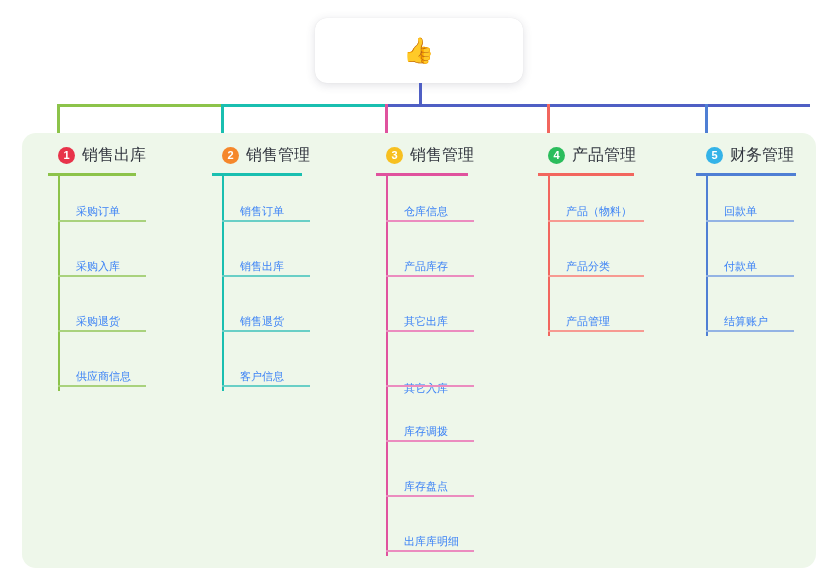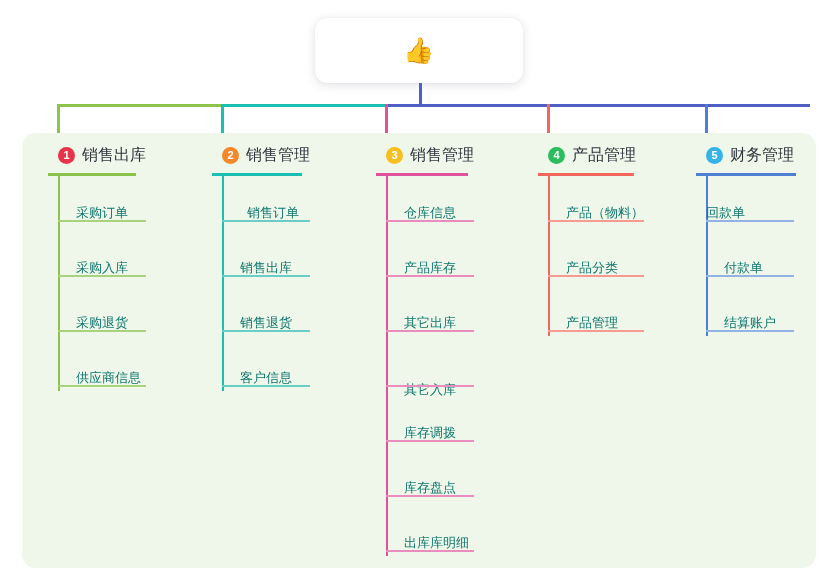--- a/index.html
+++ b/index.html
@@ -44,21 +44,21 @@
   }
   .badge{
     width:17px;height:17px;border-radius:50%;
     color:#ffffff;font-size:11px;line-height:17px;text-align:center;
     font-weight:bold;flex:0 0 auto;
   }
   .col-title{font-size:16px;color:#32363f;}
   .head-rule{position:absolute;height:3px;left:0;top:40px;}
   .spine{position:absolute;width:2px;top:40px;}
   .item-label{
-    position:absolute;font-size:13px;color:#0f766e;white-space:nowrap;
+    position:absolute;font-size:11px;color:#3b82f6;white-space:nowrap;
   }
   .item-rule{position:absolute;height:2px;}
 </style>
 </head>
 <body>
 
 <div id="root">
 
   <div class="title-card">
     <span class="title-emoji">👍</span>
@@ -99,21 +99,21 @@
         <div class="item-label" style="top: 236px; left: 18px;">供应商信息</div>
         <div class="item-rule" style="top: 252px; left: 0px; width: 88px; background: rgb(169, 210, 125);"></div>
       </div>
       <div class="col" style="left: 222px; top: 133px;">
         <div class="col-head">
           <span class="badge" style="background: rgb(245, 135, 43);">2</span>
           <span class="col-title">销售管理</span>
         </div>
         <div class="head-rule" style="width: 90px; left: -10px; background: rgb(25, 191, 176);"></div>
         <div class="spine" style="height: 218px; background: rgb(25, 191, 176);"></div>
-        <div class="item-label" style="top: 71px; left: 18px; margin-left: 7px;">销售订单</div>
+        <div class="item-label" style="top: 71px; left: 18px;">销售订单</div>
         <div class="item-rule" style="top: 87px; left: 0px; width: 88px; background: rgb(105, 207, 198);"></div>
         <div class="item-label" style="top: 126px; left: 18px;">销售出库</div>
         <div class="item-rule" style="top: 142px; left: 0px; width: 88px; background: rgb(105, 207, 198);"></div>
         <div class="item-label" style="top: 181px; left: 18px;">销售退货</div>
         <div class="item-rule" style="top: 197px; left: 0px; width: 88px; background: rgb(105, 207, 198);"></div>
         <div class="item-label" style="top: 236px; left: 18px;">客户信息</div>
         <div class="item-rule" style="top: 252px; left: 0px; width: 88px; background: rgb(105, 207, 198);"></div>
       </div>
       <div class="col" style="left: 386px; top: 133px;">
         <div class="col-head">
@@ -151,21 +151,21 @@
         <div class="item-label" style="top: 181px; left: 18px;">产品管理</div>
         <div class="item-rule" style="top: 197px; left: 0px; width: 96px; background: rgb(247, 154, 146);"></div>
       </div>
       <div class="col" style="left: 706px; top: 133px;">
         <div class="col-head">
           <span class="badge" style="background: rgb(52, 179, 232);">5</span>
           <span class="col-title">财务管理</span>
         </div>
         <div class="head-rule" style="width: 100px; left: -10px; background: rgb(79, 127, 212);"></div>
         <div class="spine" style="height: 163px; background: rgb(79, 127, 212);"></div>
-        <div class="item-label" style="top: 71px; left: 0;">回款单</div>
+        <div class="item-label" style="top: 71px; left: 18px;">回款单</div>
         <div class="item-rule" style="top: 87px; left: 0px; width: 88px; background: rgb(147, 179, 228);"></div>
         <div class="item-label" style="top: 126px; left: 18px;">付款单</div>
         <div class="item-rule" style="top: 142px; left: 0px; width: 88px; background: rgb(147, 179, 228);"></div>
         <div class="item-label" style="top: 181px; left: 18px;">结算账户</div>
         <div class="item-rule" style="top: 197px; left: 0px; width: 88px; background: rgb(147, 179, 228);"></div>
       </div>
     </div>
 
 </div>
 

